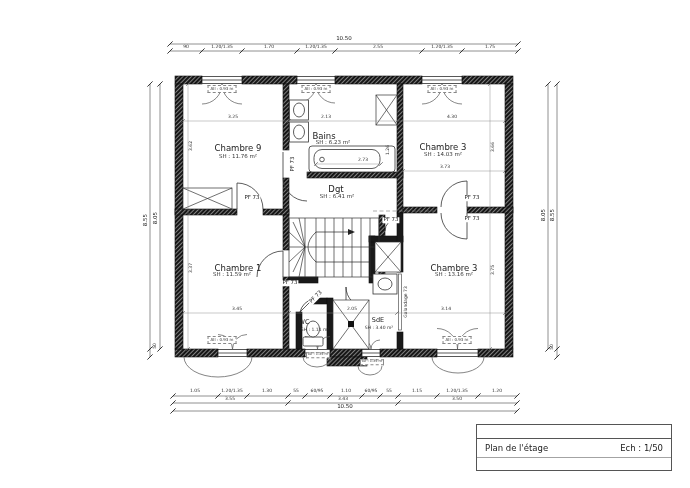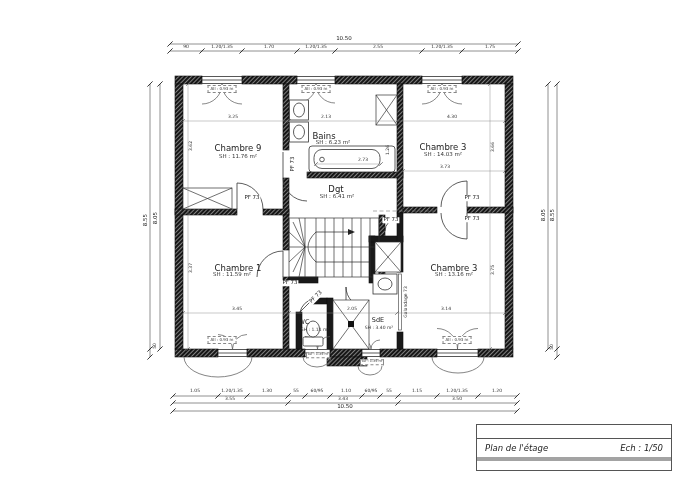--- a/index.html
+++ b/index.html
@@ -18,22 +18,22 @@
   .area{font-size:5.5px;color:#333;}
   .area-sm{font-size:4.5px;color:#333;}
   .pf{font-size:5.5px;color:#222;background:#fff;padding:0 1px;}
   .sill{border:1px dashed #888;background:#fff;font-size:4px;color:#333;
         padding:1px 2px;}
   .sill-sm{border:1px dashed #888;background:#fff;font-size:3.5px;color:#333;
         padding:0 1px;}
   .tb{position:absolute;left:476px;top:424px;width:196px;height:47px;
       border:1px solid #555;background:#fff;box-sizing:border-box;}
   .tb-r1{height:13px;border-bottom:1px solid #555;}
-  .tb-r2{height:18px;border-bottom:4px solid #a3a3a3;display:flex;align-items:center;
-         justify-content:space-between;padding:0 8px;font-size:8.5px;color:#222;font-style:italic;}
+  .tb-r2{height:18px;border-bottom:1px solid #a3a3a3;display:flex;align-items:center;
+         justify-content:space-between;padding:0 8px;font-size:8.5px;color:#222;}
 </style>
 </head>
 <body>
 
 <div class="sheet">
 
 <svg width="690" height="488" viewBox="0 0 690 488">
   <defs>
     <pattern id="hatch" patternUnits="userSpaceOnUse" width="3" height="3" patternTransform="rotate(45)">
       <rect width="3" height="3" fill="#161616"></rect>

